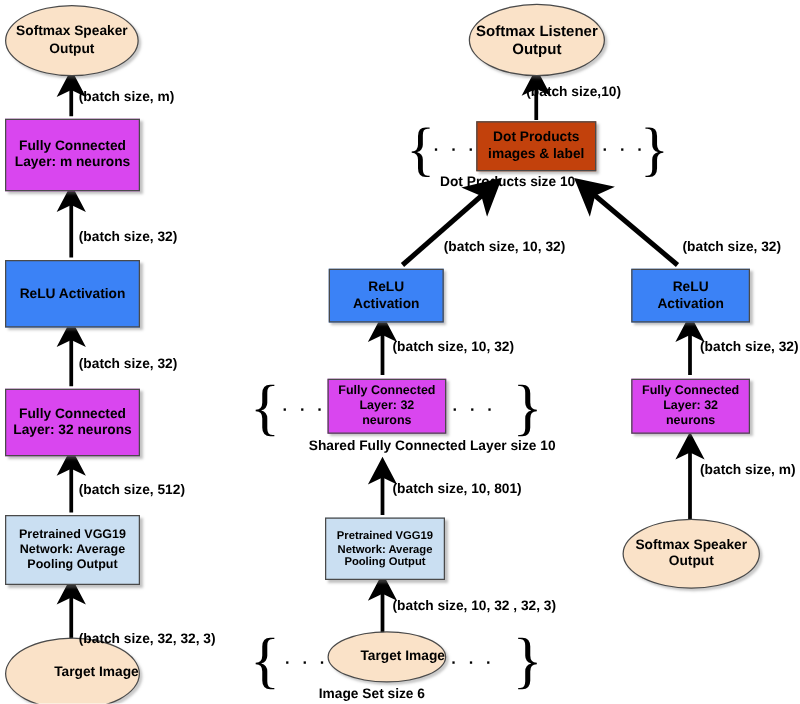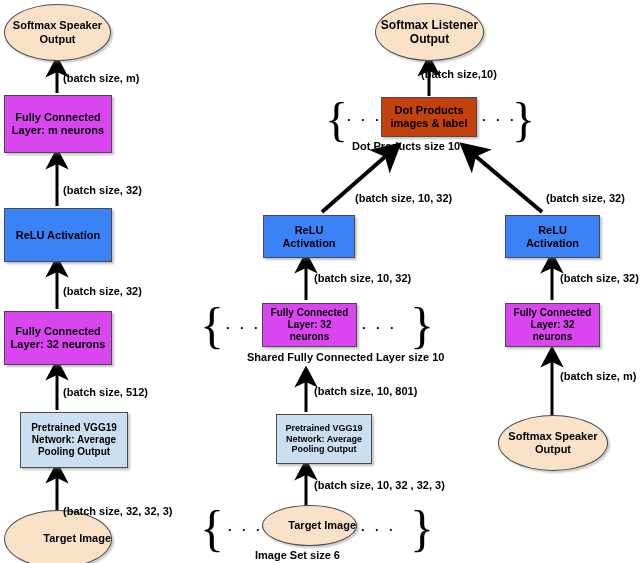--- a/index.html
+++ b/index.html
@@ -25,21 +25,21 @@
     text-align: center;
     font-weight: bold;
     color: #000000;
     line-height: 1.18;
     box-shadow: 2px 2px 2px rgba(120,120,120,0.45);
     z-index: 3;
   }
   .node span { display: block; width: 100%; }
   .box-pink   { background: #d946ef; }
   .box-green  { background: #3b82f6; }
-  .box-blue   { background: #cadff2; margin-left: 16px; }
+  .box-blue   { background: #cadff2; }
   .box-purple { background: #c2410c; }
   .ellipse {
     position: absolute;
     box-sizing: border-box;
     border: 1px solid #4a4a4a;
     border-radius: 50%;
     background: #fae2c8;
     display: flex;
     align-items: center;
     justify-content: flex-end;

